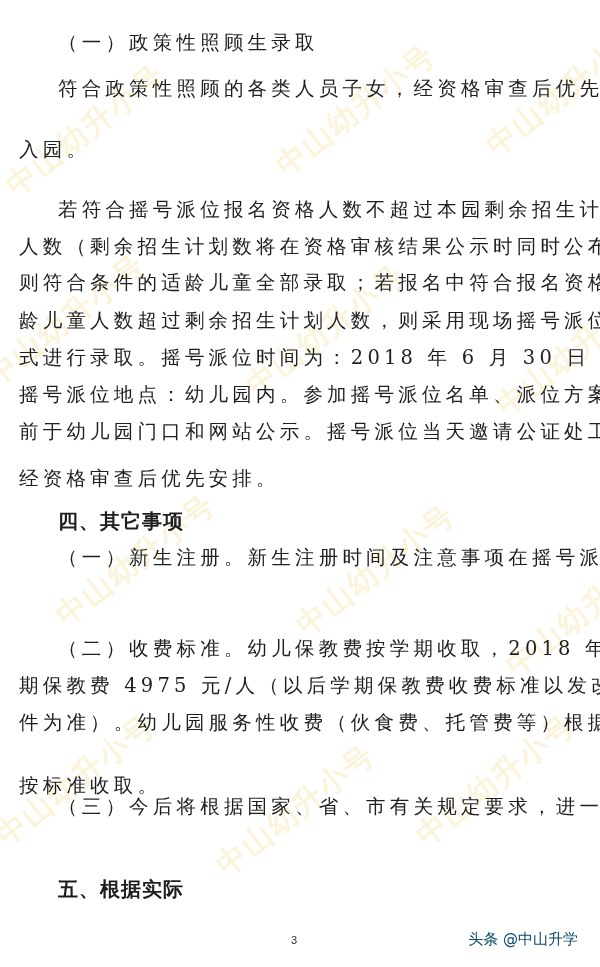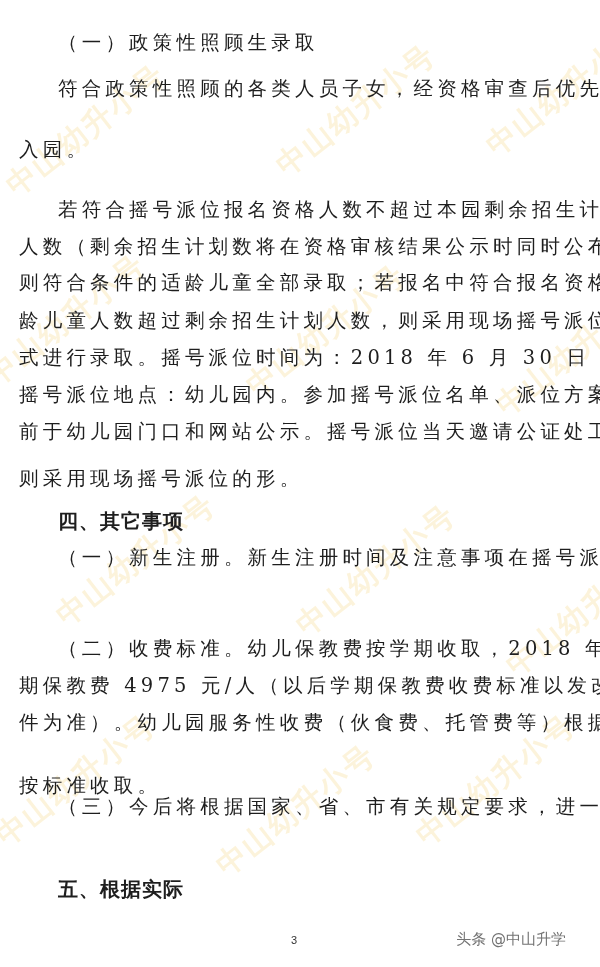--- a/index.html
+++ b/index.html
@@ -57,25 +57,25 @@
     .page-number {
       position: absolute;
       left: 291px;
       top: 934px;
       font-family: "Liberation Sans", sans-serif;
       font-size: 11px;
       color: #333;
     }
     .source-label {
       position: absolute;
-      right: 34px;
+      right: 22px;
       top: 930px;
       font-family: "DejaVu Sans", "Liberation Sans", sans-serif;
       font-size: 15px;
-      color: #737373;
+      color: #0c4a6e;
       margin-left: 16px;
     }
   </style>
 </head>
 <body>
 
 <div class="watermark-layer">
   <div class="wm" style="left:-10px; top:110px;">中山幼升小号</div>
   <div class="wm" style="left:260px; top:90px;">中山幼升小号</div>
   <div class="wm" style="left:470px; top:70px;">中山幼升小号</div>
@@ -94,21 +94,21 @@
   <div class="line indent" style="top:30px;">（一）政策性照顾生录取</div>
   <div class="line indent" style="top:76px;">符合政策性照顾的各类人员子女，经资格审查后优先安排</div>
   <div class="line" style="top:137px;">入园。</div>
   <div class="line indent" style="top:197px;">若符合摇号派位报名资格人数不超过本园剩余招生计划</div>
   <div class="line" style="top:234px;">人数（剩余招生计划数将在资格审核结果公示时同时公布），</div>
   <div class="line" style="top:270px;">则符合条件的适龄儿童全部录取；若报名中符合报名资格的适</div>
   <div class="line" style="top:308px;">龄儿童人数超过剩余招生计划人数，则采用现场摇号派位的形</div>
   <div class="line" style="top:345px;">式进行录取。摇号派位时间为：2018 年 6 月 30 日（星期六），</div>
   <div class="line" style="top:382px;">摇号派位地点：幼儿园内。参加摇号派位名单、派位方案将提</div>
   <div class="line" style="top:419px;">前于幼儿园门口和网站公示。摇号派位当天邀请公证处工作人</div>
-  <div class="line" style="top:466px;">则采用现场摇号派位的形。</div>
+  <div class="line" style="top:466px;">经资格审查后优先安排。</div>
   <div class="line heading" style="top:508px;">四、其它事项</div>
   <div class="line indent" style="top:545px;">（一）新生注册。新生注册时间及注意事项在摇号派位结</div>
   <div class="line indent" style="top:636px;">（二）收费标准。幼儿保教费按学期收取，2018 年秋季学</div>
   <div class="line" style="top:673px;">期保教费 4975 元/人（以后学期保教费收费标准以发改部门文</div>
   <div class="line" style="top:710px;">件为准）。幼儿园服务性收费（伙食费、托管费等）根据实际</div>
   <div class="line" style="top:773px;">按标准收取。</div>
   <div class="line indent" style="top:794px;">（三）今后将根据国家、省、市有关规定要求，进一步深</div>
   <div class="line heading" style="top:876px;">五、根据实际</div>
 
   <div class="page-number">3</div>

